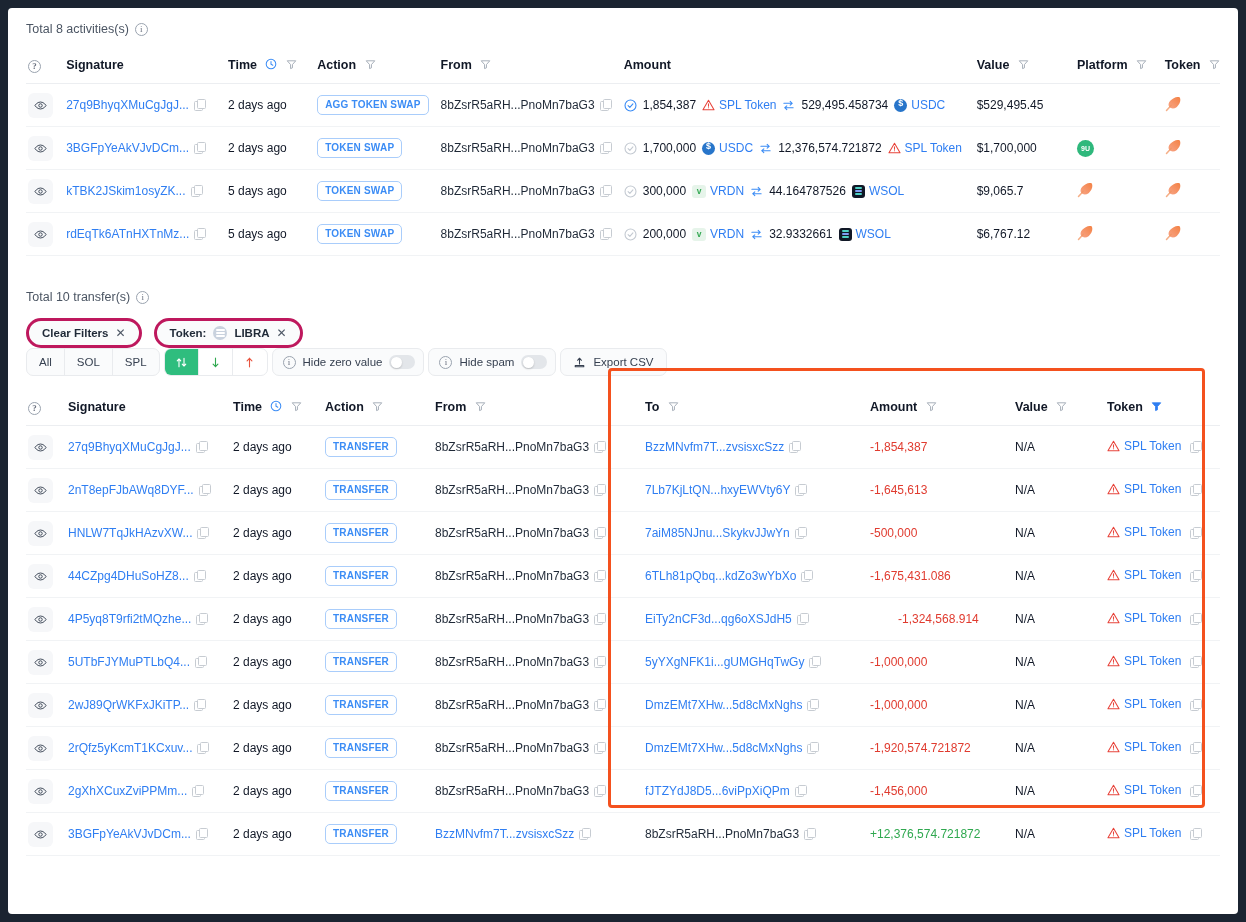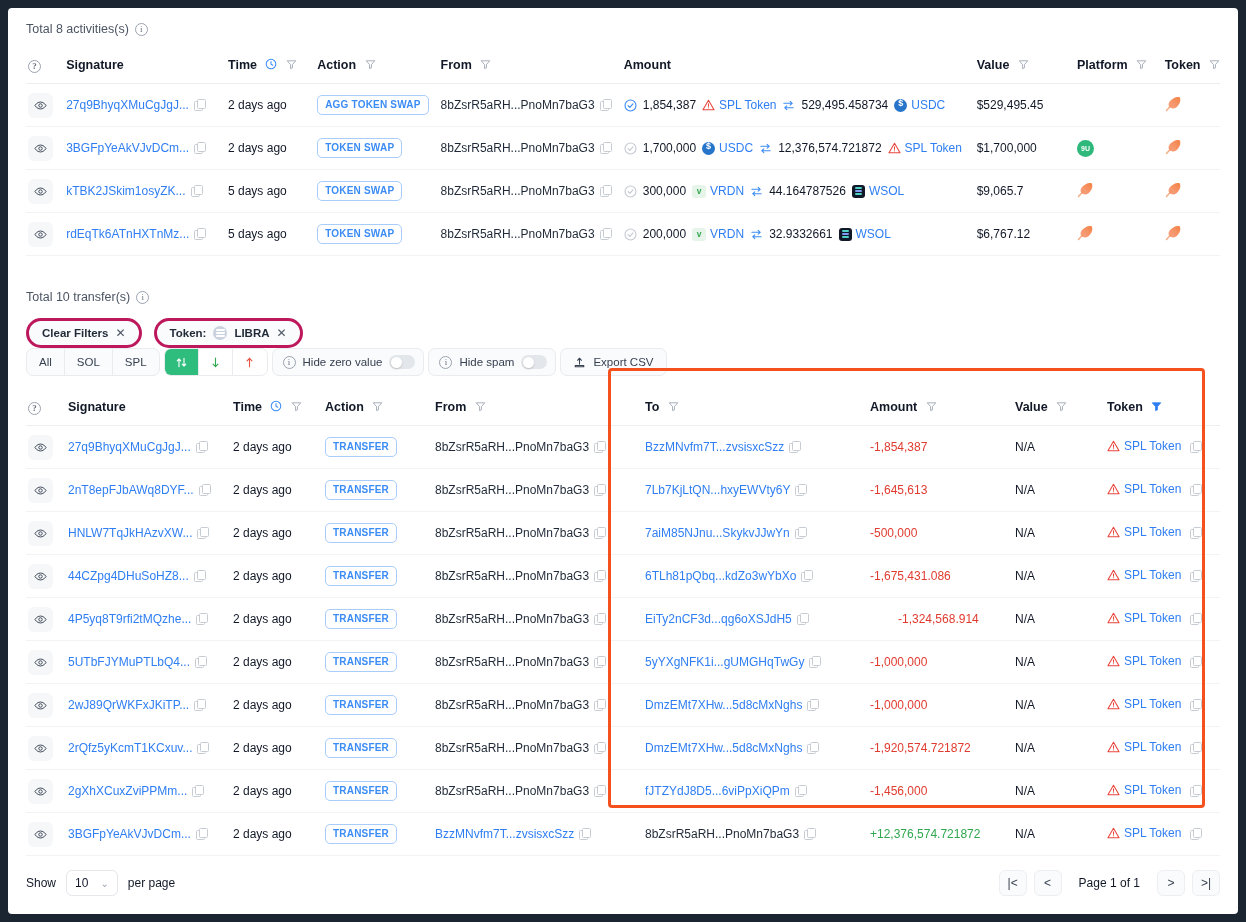--- a/index.html
+++ b/index.html
@@ -843,32 +843,15 @@
                   <circle cx="7" cy="9.5" r=".65" fill="#e8453c"></circle>
                 </svg>
                 <span class="blue">SPL Token</span>
                 <span class="copy-ico"></span>
               </span></td>
           </tr>
         </tbody>
     </table>
   </div>
 
-  <div class="footer">
-    <div class="row-flex" style="gap:10px;">
-      <span style="font-size:12px;color:#111827;">Show</span>
-      <div class="select">
-        <span>10</span>
-        <span style="color:#9aa3af;font-size:10px;">⌄</span>
-      </div>
-      <span style="font-size:12px;color:#111827;">per page</span>
-    </div>
-    <div class="row-flex" style="gap:7px;">
-      <div class="pg-btn">|&lt;</div>
-      <div class="pg-btn">&lt;</div>
-      <div class="pg-lbl">Page 1 of 1</div>
-      <div class="pg-btn">&gt;</div>
-      <div class="pg-btn">&gt;|</div>
-    </div>
-  </div>
 
   <div id="highlight" style="border-color: rgb(244, 81, 30);"></div>
 </div>
 
 </body></html>

